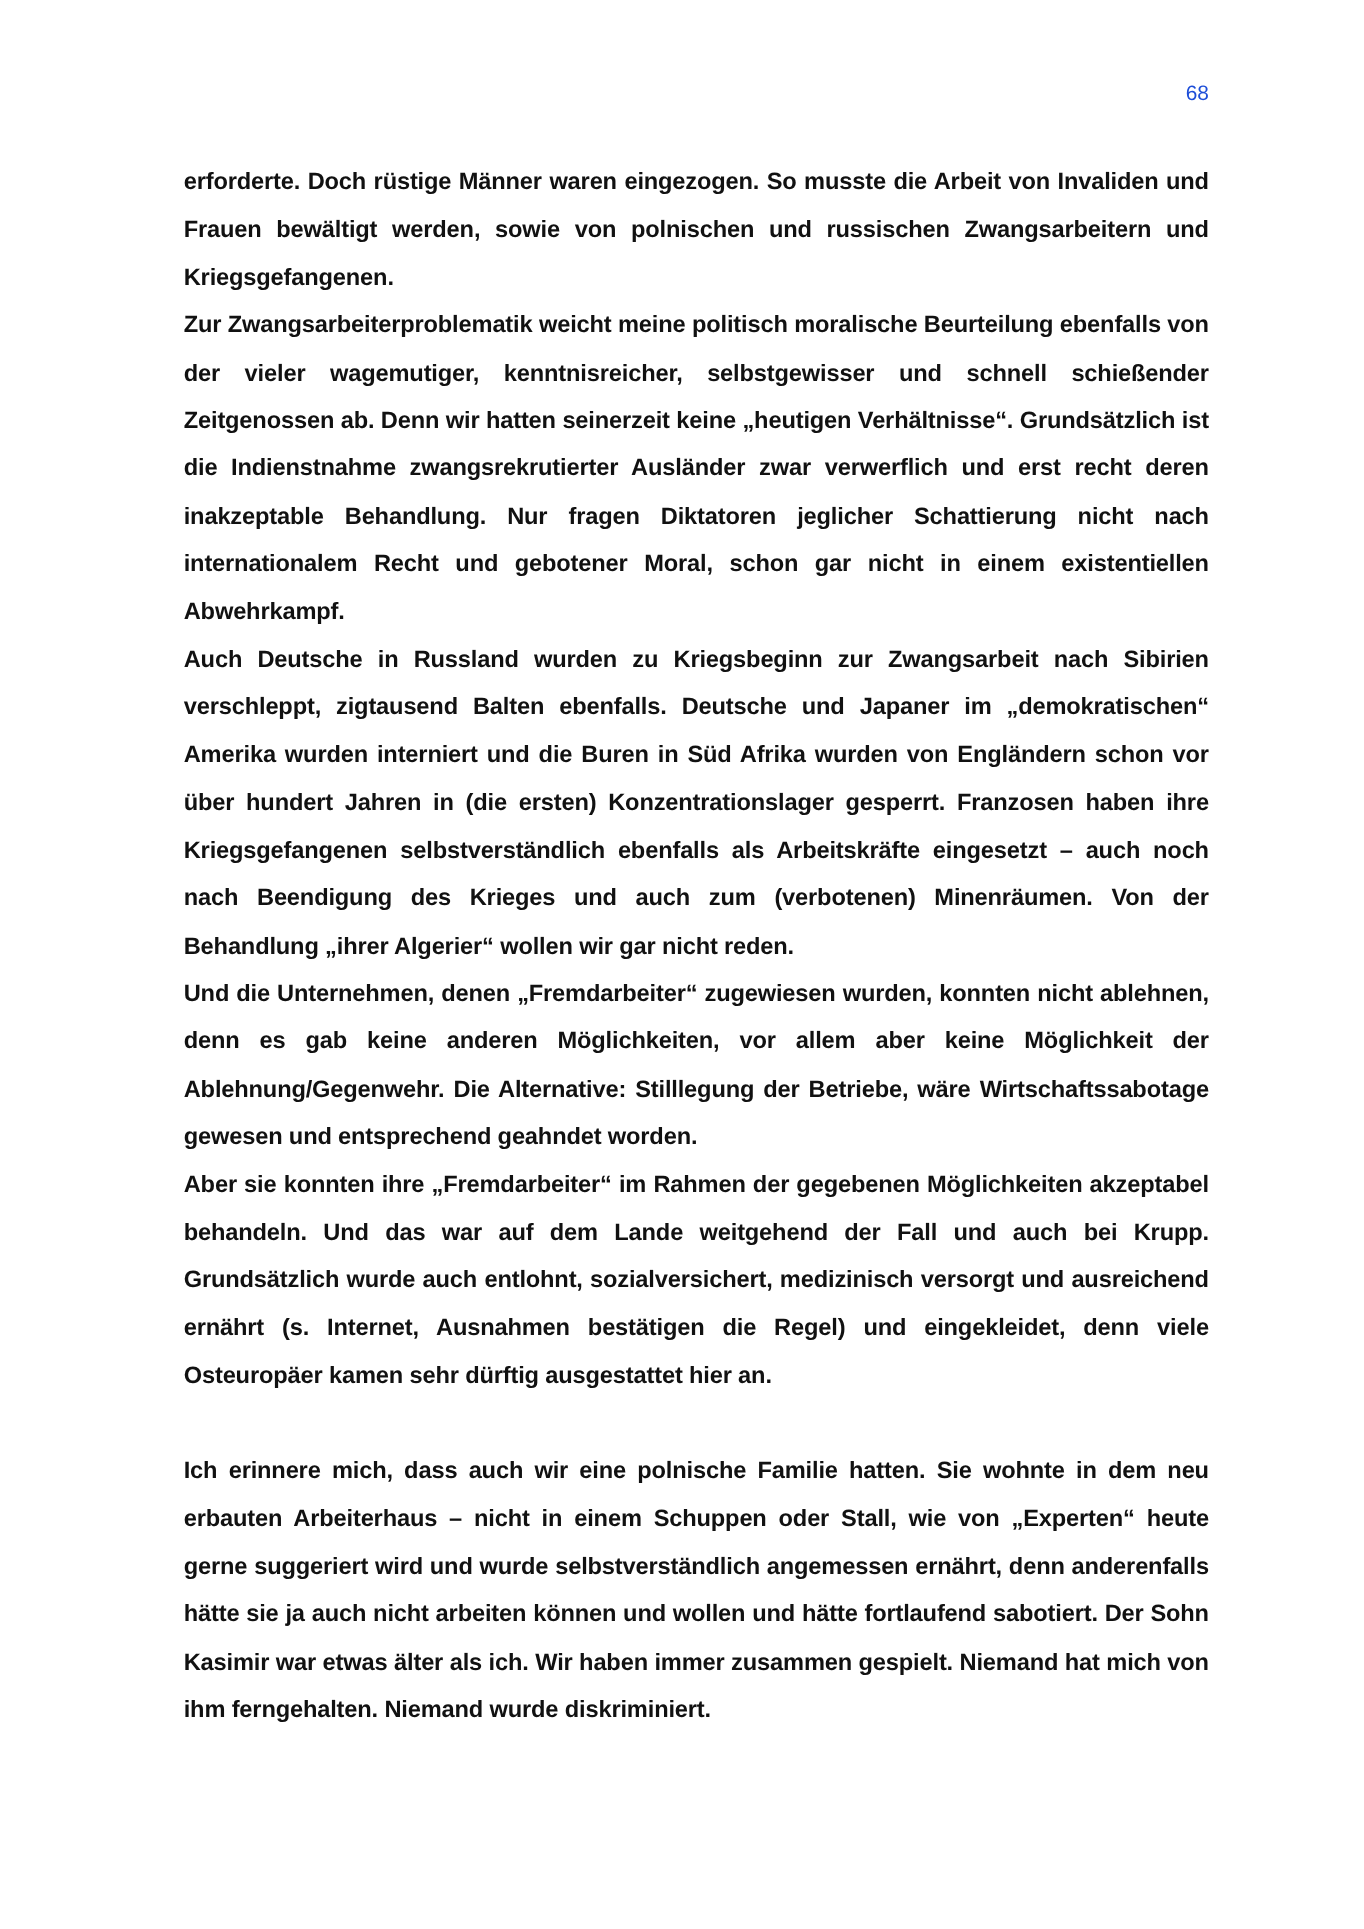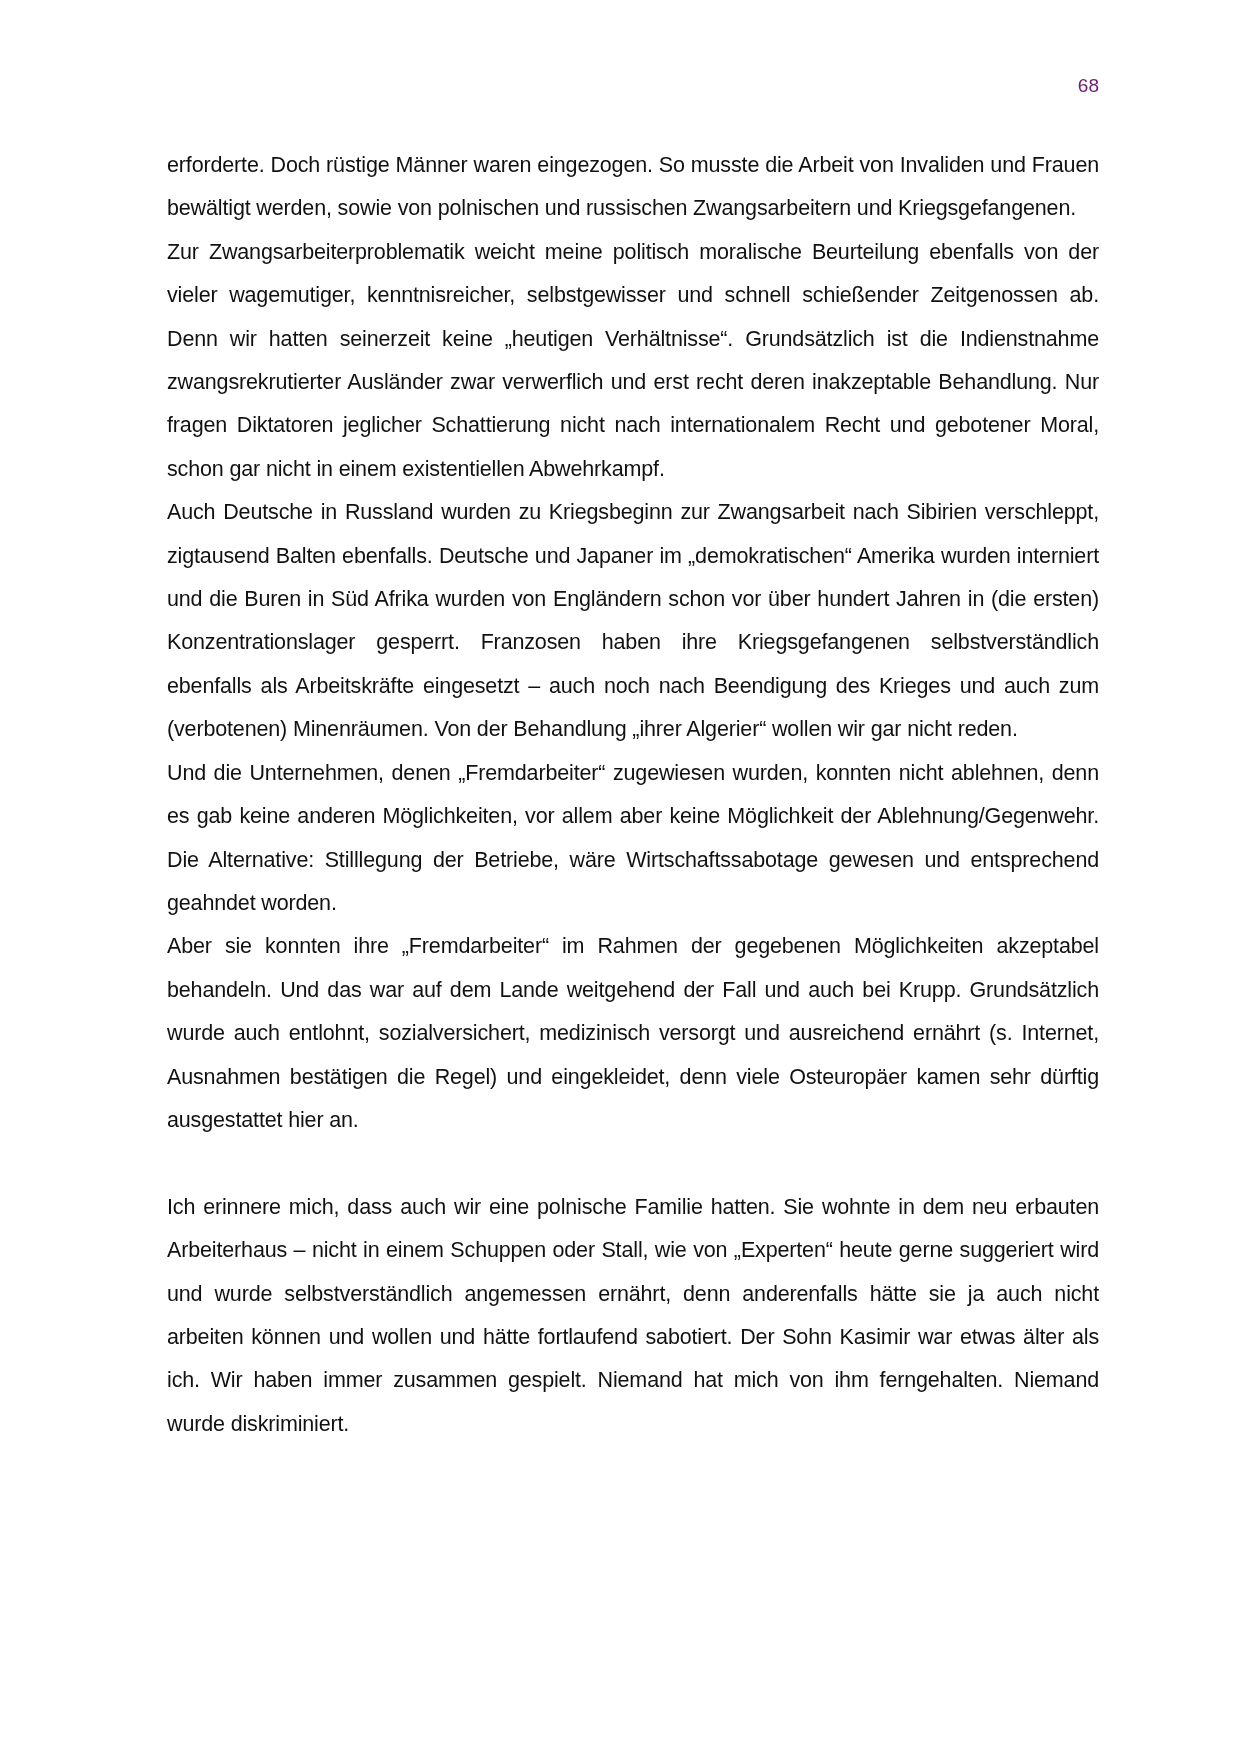--- a/index.html
+++ b/index.html
@@ -14,31 +14,32 @@
       overflow: hidden;
       color: #111111;
       font-family: "Liberation Sans", sans-serif;
     }
     .page-number {
       position: absolute;
       top: 74px;
       right: 141px;
       font-size: 19px;
       line-height: 24px;
-      color: #701a75;
+      color: #1d4ed8;
       text-align: right;
     }
     .body-text {
       position: absolute;
       left: 167px;
       top: 144px;
       width: 932px;
       font-size: 21.5px;
       line-height: 43.4px;
       letter-spacing: -0.15px;
+      font-weight: bold;
     }
     .para {
       margin: 0;
       text-align: justify;
       text-align-last: left;
     }
     .para.gap-before {
       margin-top: 43.4px;
     }
   </style>

